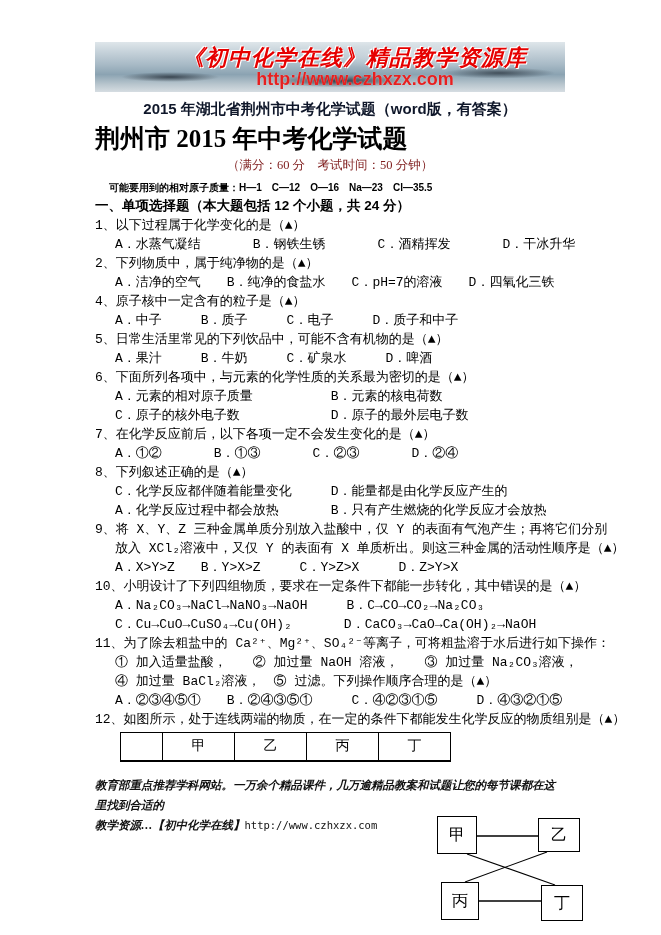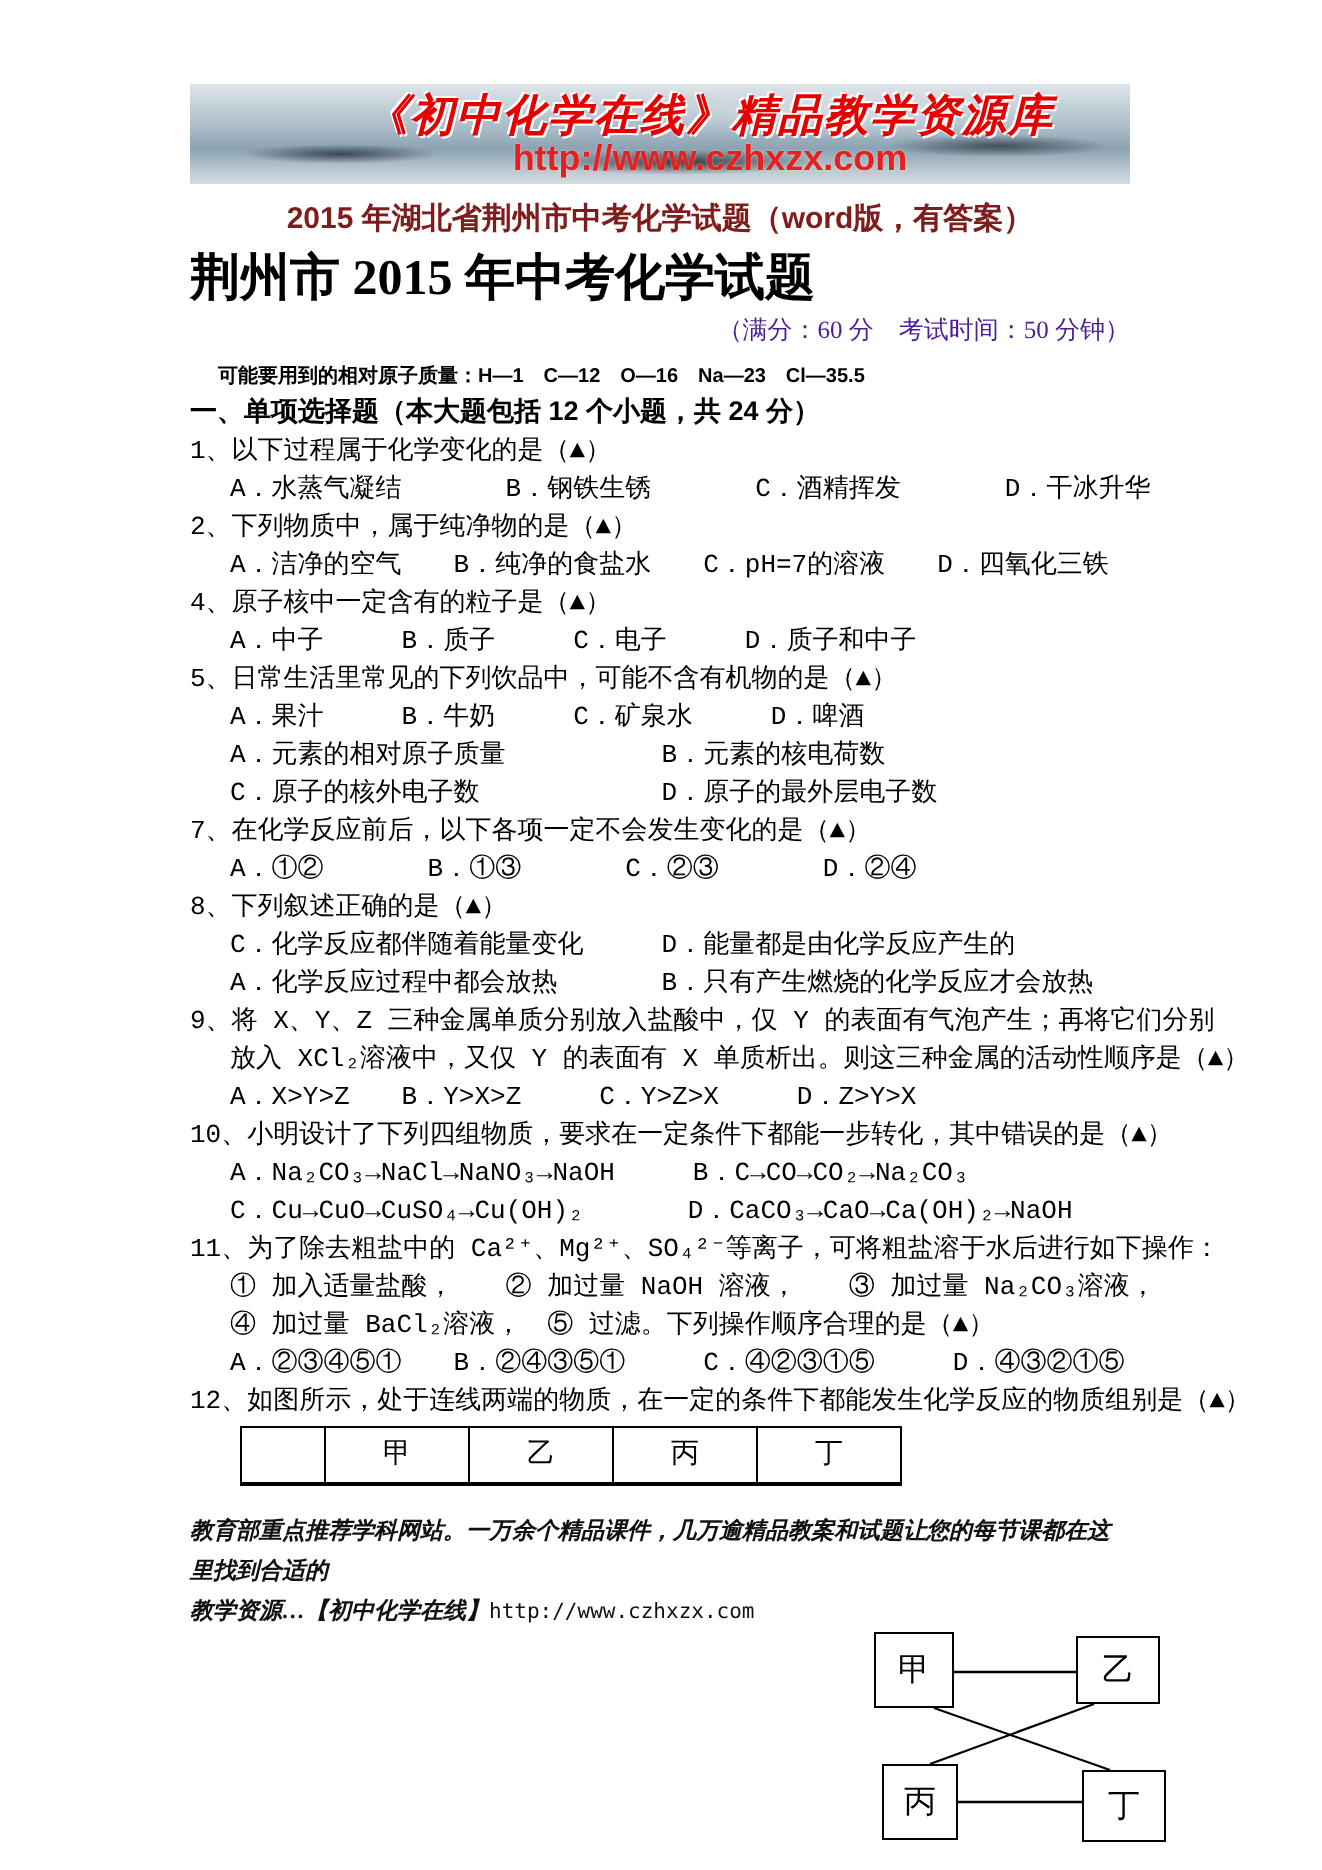--- a/index.html
+++ b/index.html
@@ -42,31 +42,31 @@
     padding-left:80px;
     font-family:"Liberation Sans", sans-serif; font-weight:bold;
     font-size:18px; color:#e62020;
     text-shadow:0 0 1px rgba(255,255,255,.6);
     white-space:nowrap;
   }
   
   .source-line {
     margin-top:8px; text-align:center;
     font-family:"Liberation Sans", sans-serif;
-    font-weight:bold; font-size:15px; color:#7f1d1d;
+    font-weight:bold; font-size:15px; color:#0f172a;
     white-space:nowrap;
   }
   .doc-title {
     margin-top:3px; text-align:left;
     font-weight:bold; font-size:25px; color:#000;
     white-space:nowrap;
   }
   .exam-info {
-    margin-top:2px; text-align:right;
-    font-size:12.5px; color:#4c1d95;
+    margin-top:2px; text-align:center;
+    font-size:12.5px; color:#7f1d1d;
   }
   .atomic-note {
     margin-top:7px; padding-left:14px;
     font-family:"Liberation Sans", sans-serif;
     font-weight:bold; font-size:10px; white-space:nowrap;
   }
   .section-heading {
     margin-top:2px;
     font-family:"Liberation Sans", sans-serif;
     font-weight:bold; font-size:13.5px; white-space:nowrap;
@@ -138,20 +138,21 @@
         </div>
         <div>
           <div class="q-stem">4、原子核中一定含有的粒子是（▲）</div>
           <div class="q-line">A．中子　　　B．质子　　　C．电子　　　D．质子和中子</div>
         </div>
         <div>
           <div class="q-stem">5、日常生活里常见的下列饮品中，可能不含有机物的是（▲）</div>
           <div class="q-line">A．果汁　　　B．牛奶　　　C．矿泉水　　　D．啤酒</div>
         </div>
         <div>
+          <div class="q-stem">6、下面所列各项中，与元素的化学性质的关系最为密切的是（▲）</div>
           <div class="q-line">A．元素的相对原子质量　　　　　　B．元素的核电荷数</div>
           <div class="q-line">C．原子的核外电子数　　　　　　　D．原子的最外层电子数</div>
         </div>
         <div>
           <div class="q-stem">7、在化学反应前后，以下各项一定不会发生变化的是（▲）</div>
           <div class="q-line">A．①②　　　　B．①③　　　　C．②③　　　　D．②④</div>
         </div>
         <div>
           <div class="q-stem">8、下列叙述正确的是（▲）</div>
           <div class="q-line">C．化学反应都伴随着能量变化　　　D．能量都是由化学反应产生的</div>

